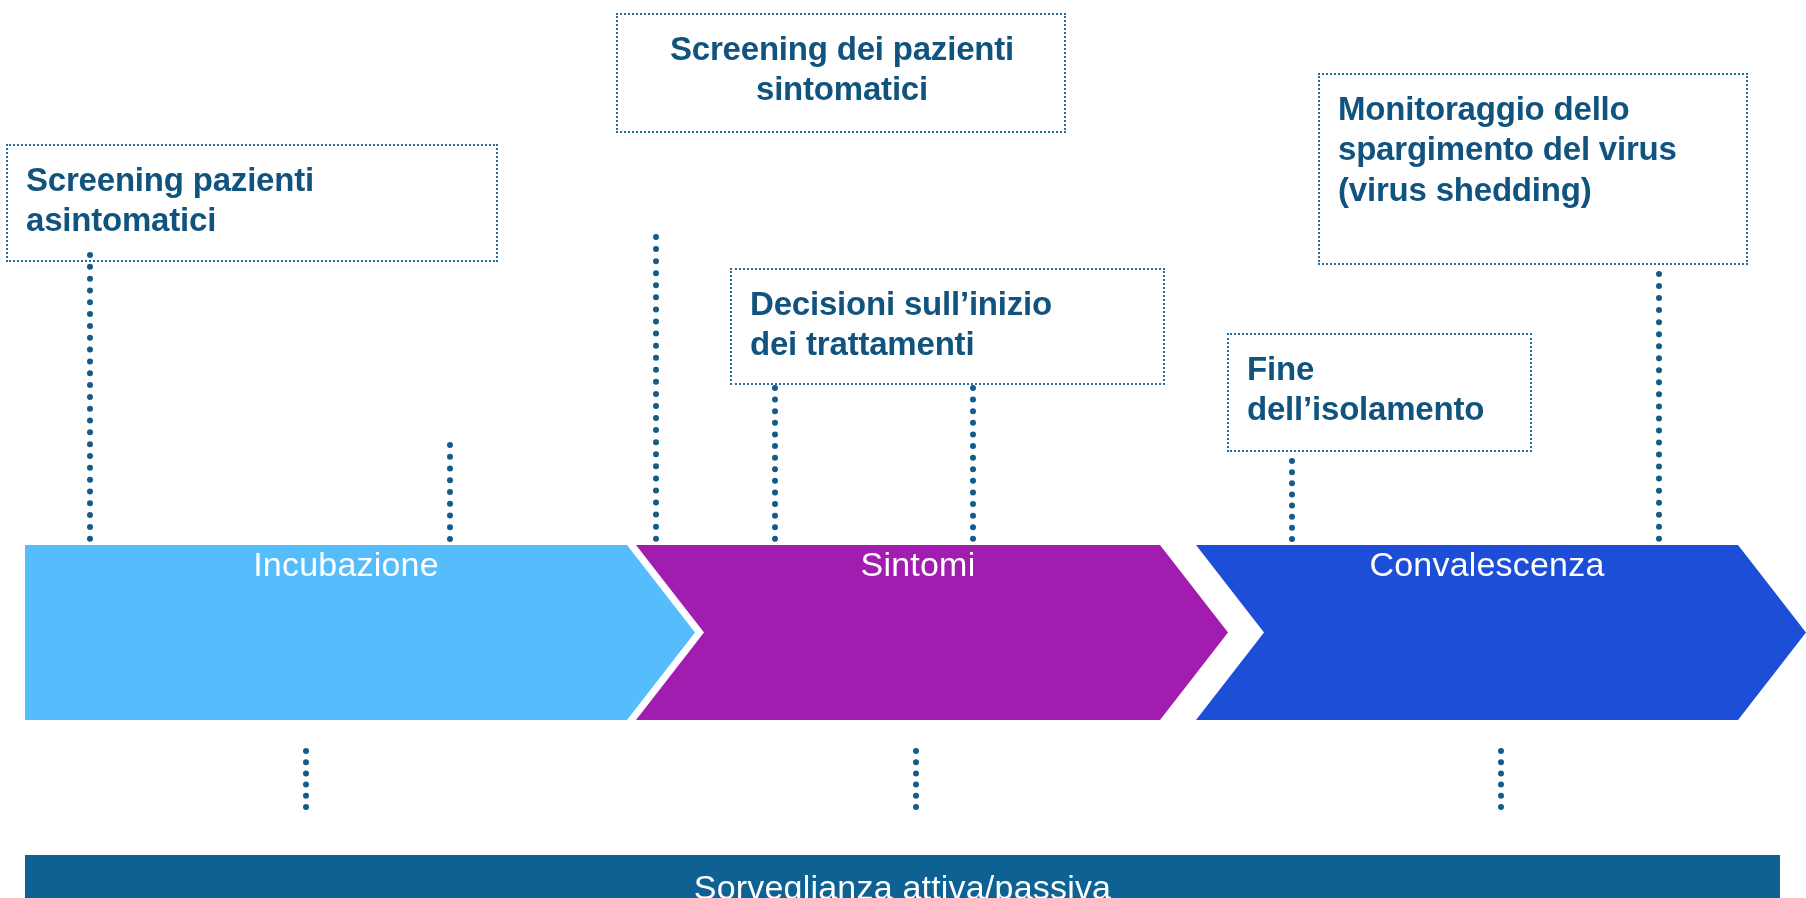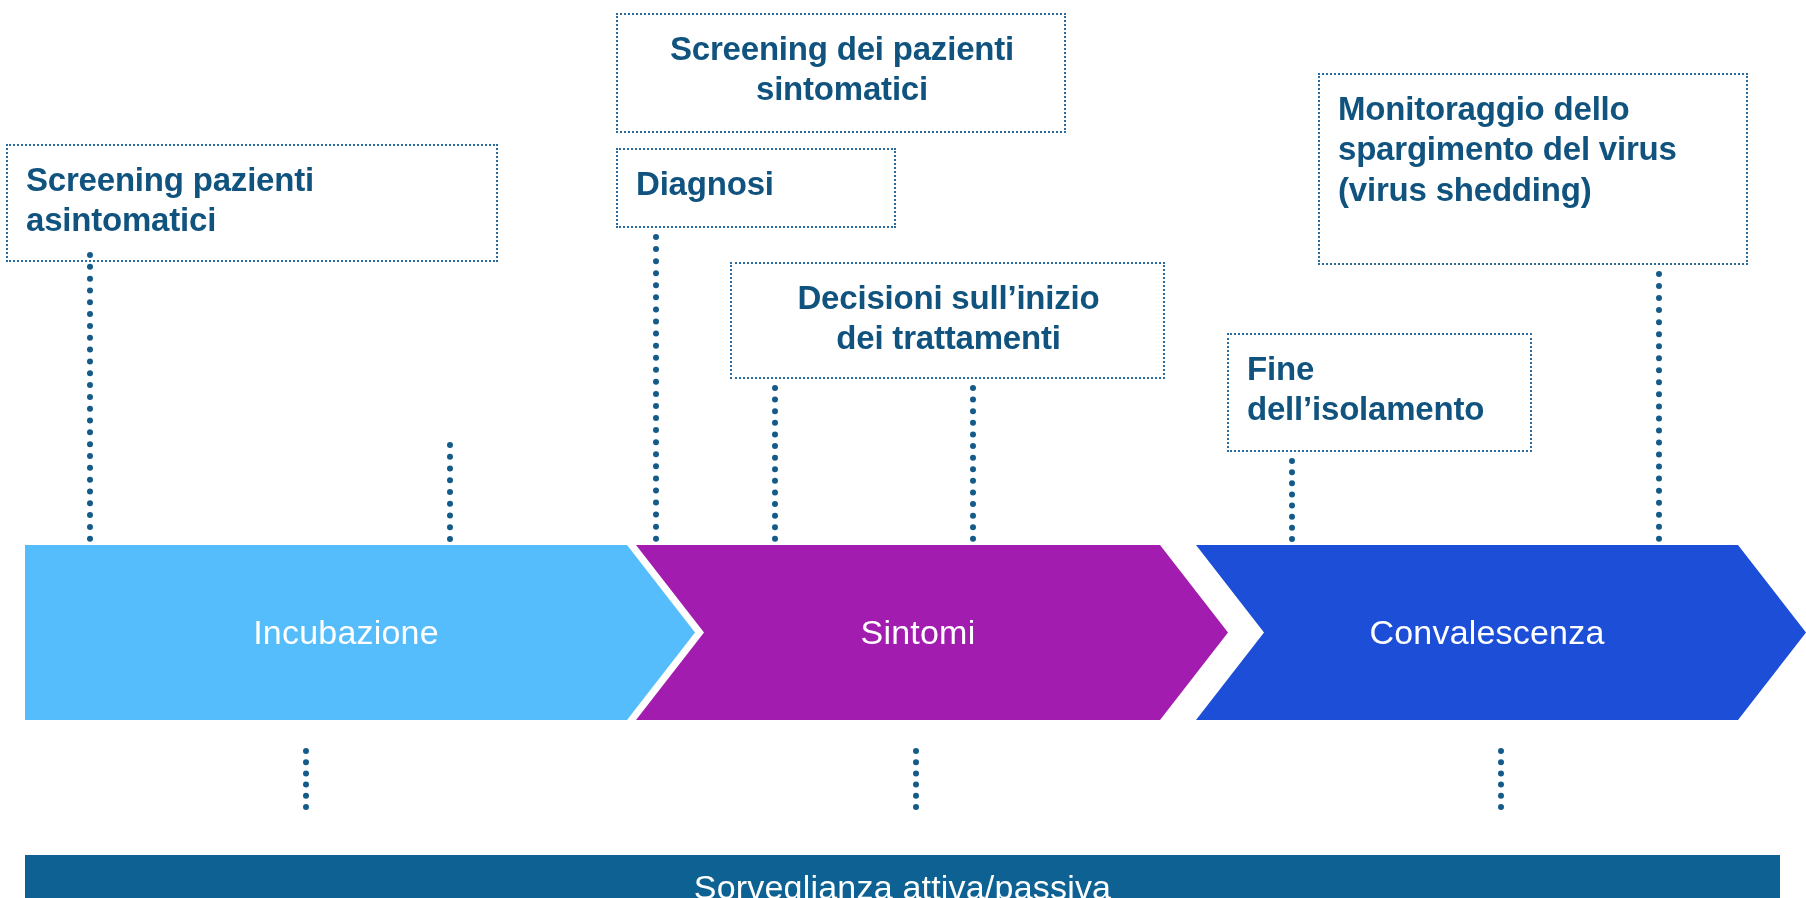--- a/index.html
+++ b/index.html
@@ -39,21 +39,20 @@
     width: 0;
     border-left: 6px dotted #155b8a;
   }
 
   
   .phase {
     position: absolute;
     top: 545px;
     height: 175px;
     display: flex;
-    align-items: center;
     justify-content: center;
     color: #ffffff;
     font-size: 34px;
     font-weight: normal;
     letter-spacing: 0.2px;
   }
   .phase span {
     position: relative;
     z-index: 2;
     transform: translateX(-14px);
@@ -81,23 +80,22 @@
 
 <div id="stage">
 
   <div class="callout" style="left:6px; top:144px; width:492px; height:118px;">Screening pazienti
 asintomatici</div>
 
 
   <div class="callout" style="left:616px; top:13px; width:450px; height:120px;text-align:center;">Screening dei pazienti
 sintomatici</div>
 
-  <div class="callout" style="left:616px; top:148px; width:280px; height:80px;">Diagnosi</div>
 
-  <div class="callout" style="left:730px; top:262px; width:435px; height:117px;text-align:center;">Decisioni sull’inizio
+  <div class="callout" style="left:730px; top:268px; width:435px; height:117px;">Decisioni sull’inizio
 dei trattamenti</div>
 
   <div class="callout" style="left:1227px; top:333px; width:305px; height:119px;">Fine
 dell’isolamento</div>
 
   <div class="callout" style="left:1318px; top:73px; width:430px; height:192px;">Monitoraggio dello
 spargimento del virus
 (virus shedding)</div>
 
   <div class="connector" style="left:87px; top:252px; height:290px;"></div>

